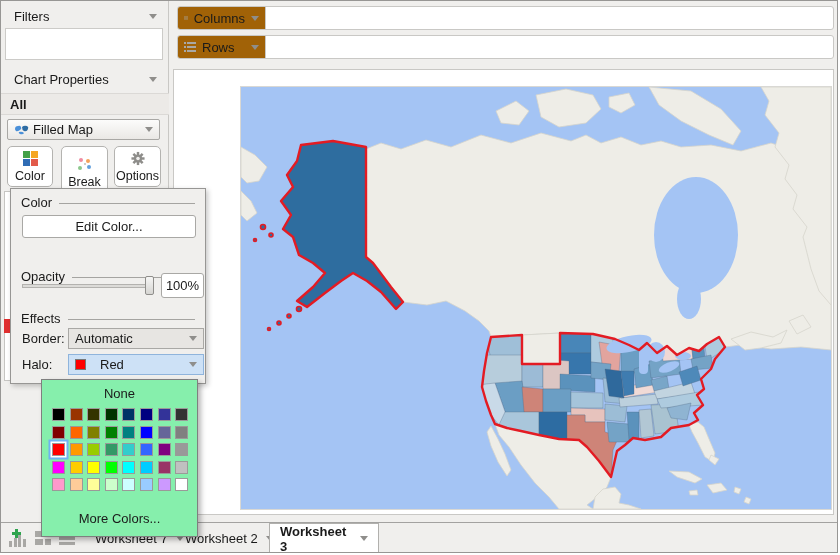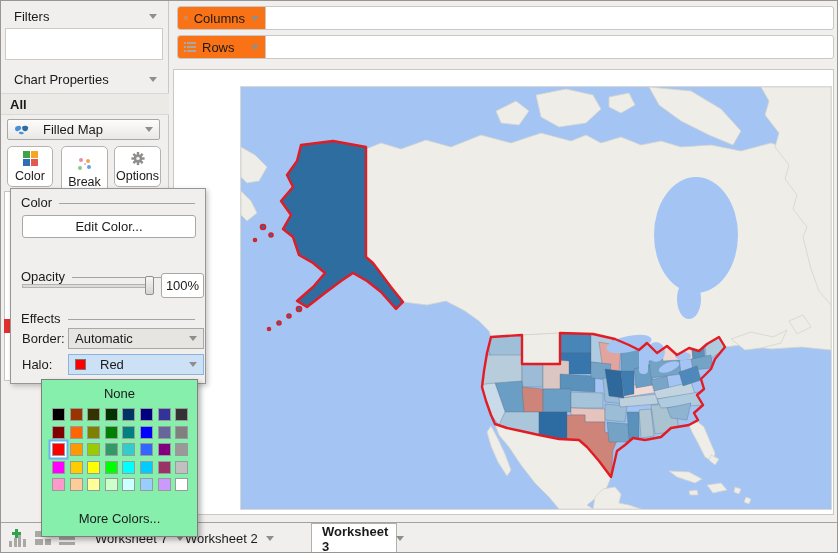--- a/index.html
+++ b/index.html
@@ -5,27 +5,27 @@
   html,body{margin:0;padding:0;background:#fff;}
   *{box-sizing:border-box;font-family:"Liberation Sans",sans-serif;}
   .window{position:relative;width:838px;height:553px;border:1px solid #979694;background:#f0efed;overflow:hidden;font-size:13px;color:#1a1a1a;}
   .abs{position:absolute;}
   
   .panel-hdr{display:flex;align-items:center;height:22px;padding:0 6px 0 9px;}
   .panel-hdr .lbl{flex:1;}
   .chev{width:0;height:0;border-left:4px solid transparent;border-right:4px solid transparent;border-top:5px solid #8f8e8b;}
   .whitebox{background:#fff;border:1px solid #cccbc8;}
   .allrow{background:#eceae7;border-top:1px solid #dbd9d6;border-bottom:1px solid #dbd9d6;font-weight:bold;display:flex;align-items:center;padding-left:9px;}
-  .typedd{display:flex;align-items:center;gap:13px;padding:0 6px;background:linear-gradient(#fcfcfb,#eae8e5);border:1px solid #a9a8a5;border-radius:2px;}
+  .typedd{display:flex;align-items:center;gap:3px;padding:0 6px;background:linear-gradient(#fcfcfb,#eae8e5);border:1px solid #a9a8a5;border-radius:2px;}
   .typedd .lbl{flex:1;}
   .propbtn{background:#fff;border:1px solid #b4b3b0;border-radius:5px;display:flex;flex-direction:column;align-items:center;justify-content:center;gap:3px;font-size:12.5px;}
   .sq4{width:15px;height:15px;display:grid;grid-template-columns:7px 7px;grid-template-rows:7px 7px;gap:1px;}
   
   .shelf{position:absolute;height:24px;background:#fff;border:1px solid #c9c8c5;border-radius:3px;display:flex;align-items:stretch;}
-  .shelf .cap{width:88px;background:#f97316;border-right:1px solid #c9c8c5;border-radius:2px 0 0 2px;display:flex;align-items:center;gap:6px;padding:0 6px;}
+  .shelf .cap{width:88px;background:#a16207;border-right:1px solid #c9c8c5;border-radius:2px 0 0 2px;display:flex;align-items:center;gap:6px;padding:0 6px;}
   .shelf .cap .lbl{flex:1;}
   
   .popup{background:#f0efed;border:1px solid #979694;box-shadow:2px 2px 5px rgba(0,0,0,.22);}
   .sect{position:absolute;left:10px;right:10px;display:flex;align-items:center;}
   .sect .rule{flex:1;height:1px;background:#a5a4a1;margin-left:7px;margin-top:2px;}
   .btn{background:#fff;border:1px solid #a9a8a5;border-radius:3px;display:flex;align-items:center;justify-content:center;}
   .ddl{border:1px solid #a9a8a5;display:flex;align-items:center;padding:0 6px;gap:14px;}
   .ddl .lbl{flex:1;}
   .track{background:#dcdbd8;border:1px solid #b3b2af;height:4px;}
   .handle{background:linear-gradient(#f6f6f5,#d6d5d2);border:1px solid #8f8e8b;border-radius:2px;}
@@ -371,19 +371,19 @@
       <span class="bar" style="left:0;top:10px;width:16px;height:2.5px;"></span>
     </div>
     <div class="tab" style="left:84px;">
       <span>Worksheet 7</span>
       <span class="chev"></span>
     </div>
     <div class="tab" style="left:174px;">
       <span>Worksheet 2</span>
       <span class="chev"></span>
     </div>
-    <div class="tab active" style="left:268px;width:86px;margin-left:42px;">
+    <div class="tab active" style="left:268px;width:110px;">
       <span>Worksheet 3</span>
       <span class="chev"></span>
     </div>
   </div>
 
 </div>
 
 </body></html>

